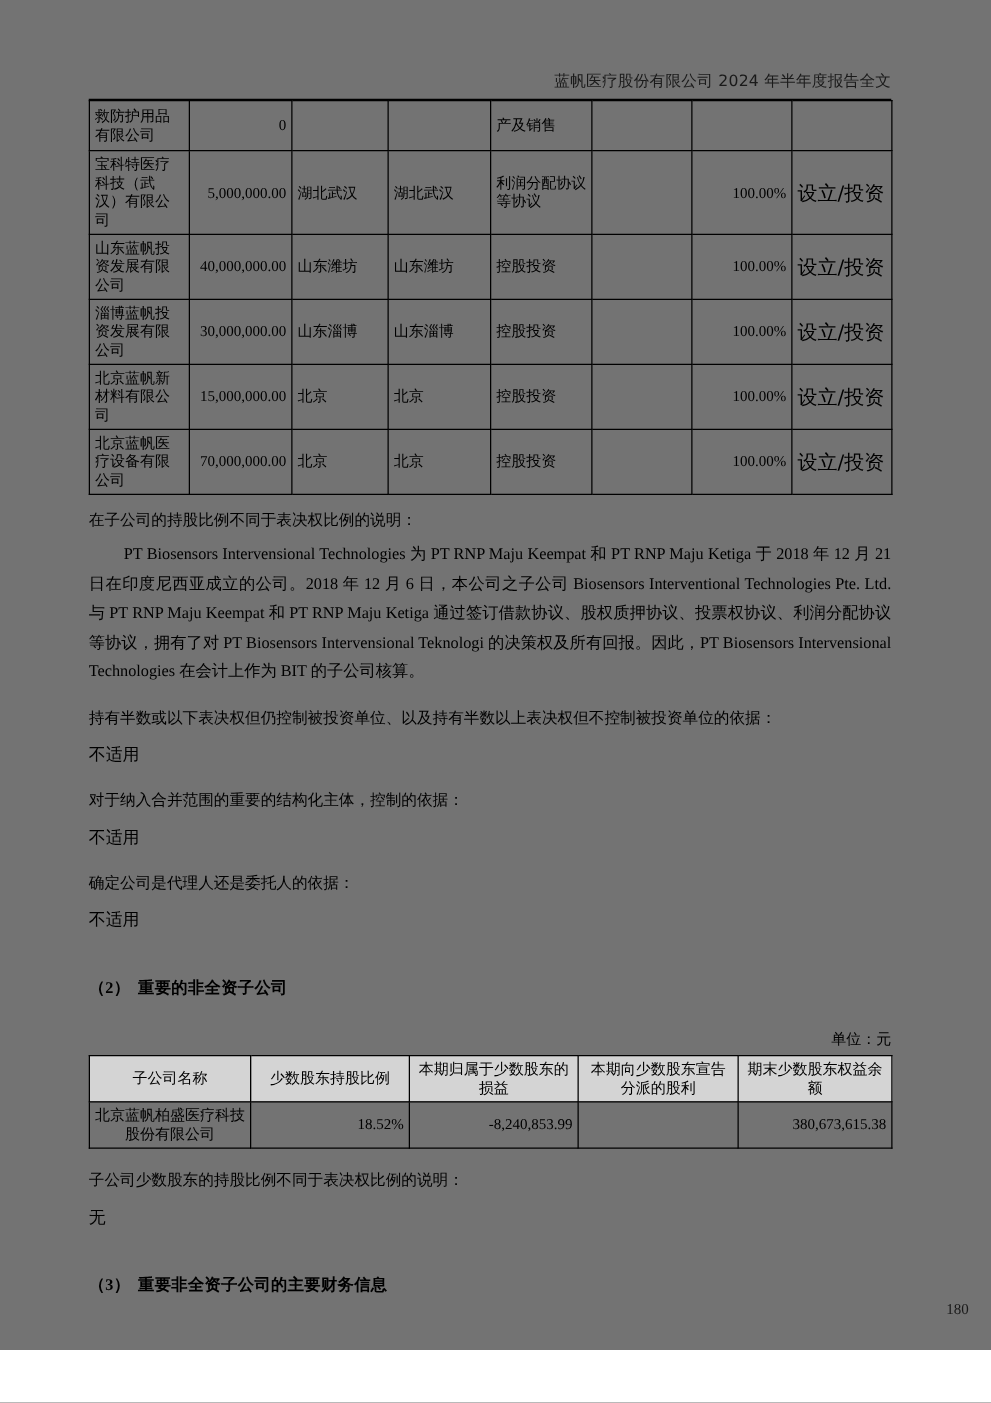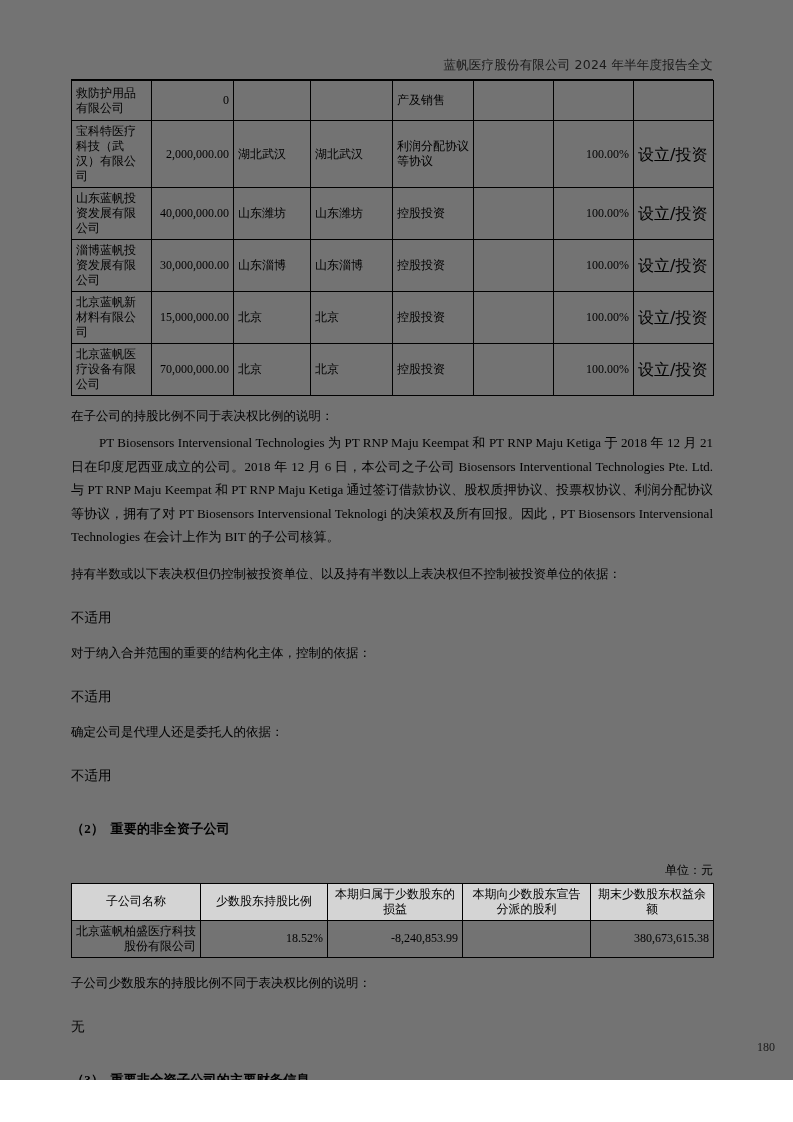--- a/index.html
+++ b/index.html
@@ -76,21 +76,21 @@
   .t1 tr { height: 42px; }
   .t1 tr.r-short { height: 40px; }
 
   
   .t2 th {
     background: #d4d4d4;
     text-align: center;
     font-size: 12px;
     line-height: 15px;
   }
-  .t2 td.n-name { text-align: right; line-height: 15px;}
+  .t2 td.n-name { text-align: center; line-height: 15px;}
   .t2 td.n-val  { text-align: right; font-family: "Liberation Serif", serif; font-size: 12px;}
   .t2 td.n-empty { }
 
   
   .lead {
     font-size: 12.5px;
     line-height: 21px;
     margin: 9px 0 0 0;
     font-family: "DejaVu Sans", sans-serif;
   }
@@ -104,21 +104,21 @@
   }
 
   .qline {
     font-size: 12.5px;
     line-height: 21px;
     margin: 14px 0 0 0;
   }
   .aline {
     font-size: 13.5px;
     line-height: 21px;
-    margin: 23px 0 0 0;
+    margin: 10px 0 0 0;
     font-family: "DejaVu Sans", sans-serif;
   }
 
   .sec-head {
     font-size: 13px;
     font-weight: bold;
     margin: 34px 0 0 0;
     font-family: "DejaVu Sans", sans-serif;
     letter-spacing: 0.3px;
   }
@@ -170,21 +170,21 @@
           <td class="c-num">0</td>
           <td class="c-mid"></td>
           <td class="c-mid"></td>
           <td class="c-mid">产及销售</td>
           <td class="c-blank"></td>
           <td class="c-pct"></td>
           <td class="c-way"></td>
         </tr>
         <tr>
           <td class="c-name">宝科特医疗科技（武汉）有限公司</td>
-          <td class="c-num">2,000,000.00</td>
+          <td class="c-num">5,000,000.00</td>
           <td class="c-mid">湖北武汉</td>
           <td class="c-mid">湖北武汉</td>
           <td class="c-mid">利润分配协议等协议</td>
           <td class="c-blank"></td>
           <td class="c-pct">100.00%</td>
           <td class="c-way">设立/投资</td>
         </tr>
         <tr>
           <td class="c-name">山东蓝帆投资发展有限公司</td>
           <td class="c-num">40,000,000.00</td>

